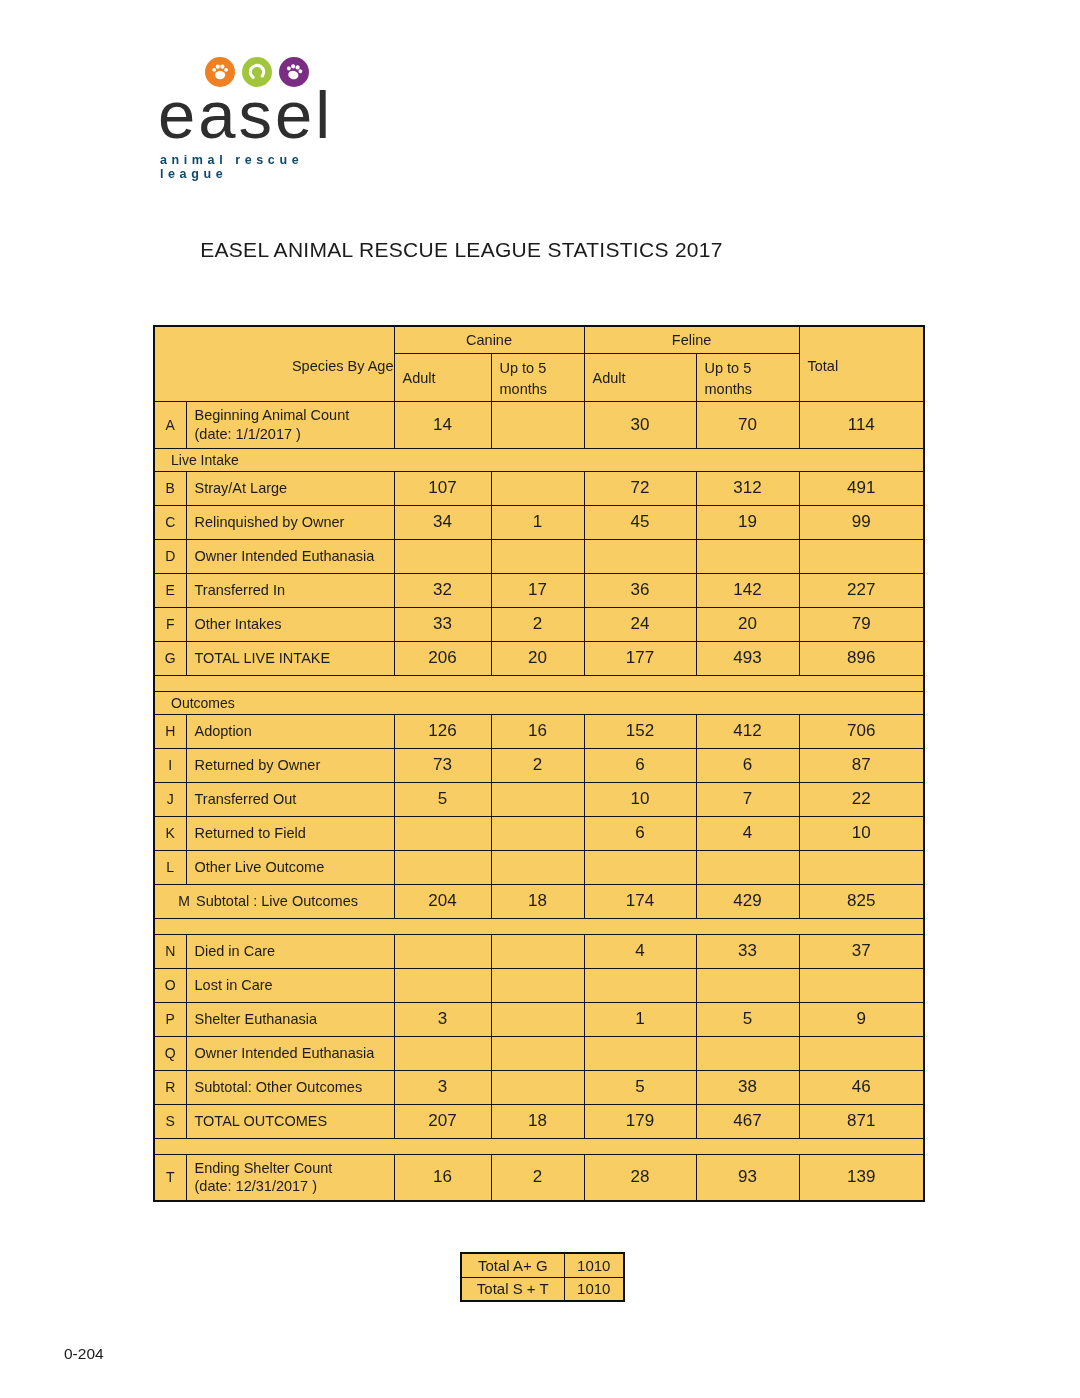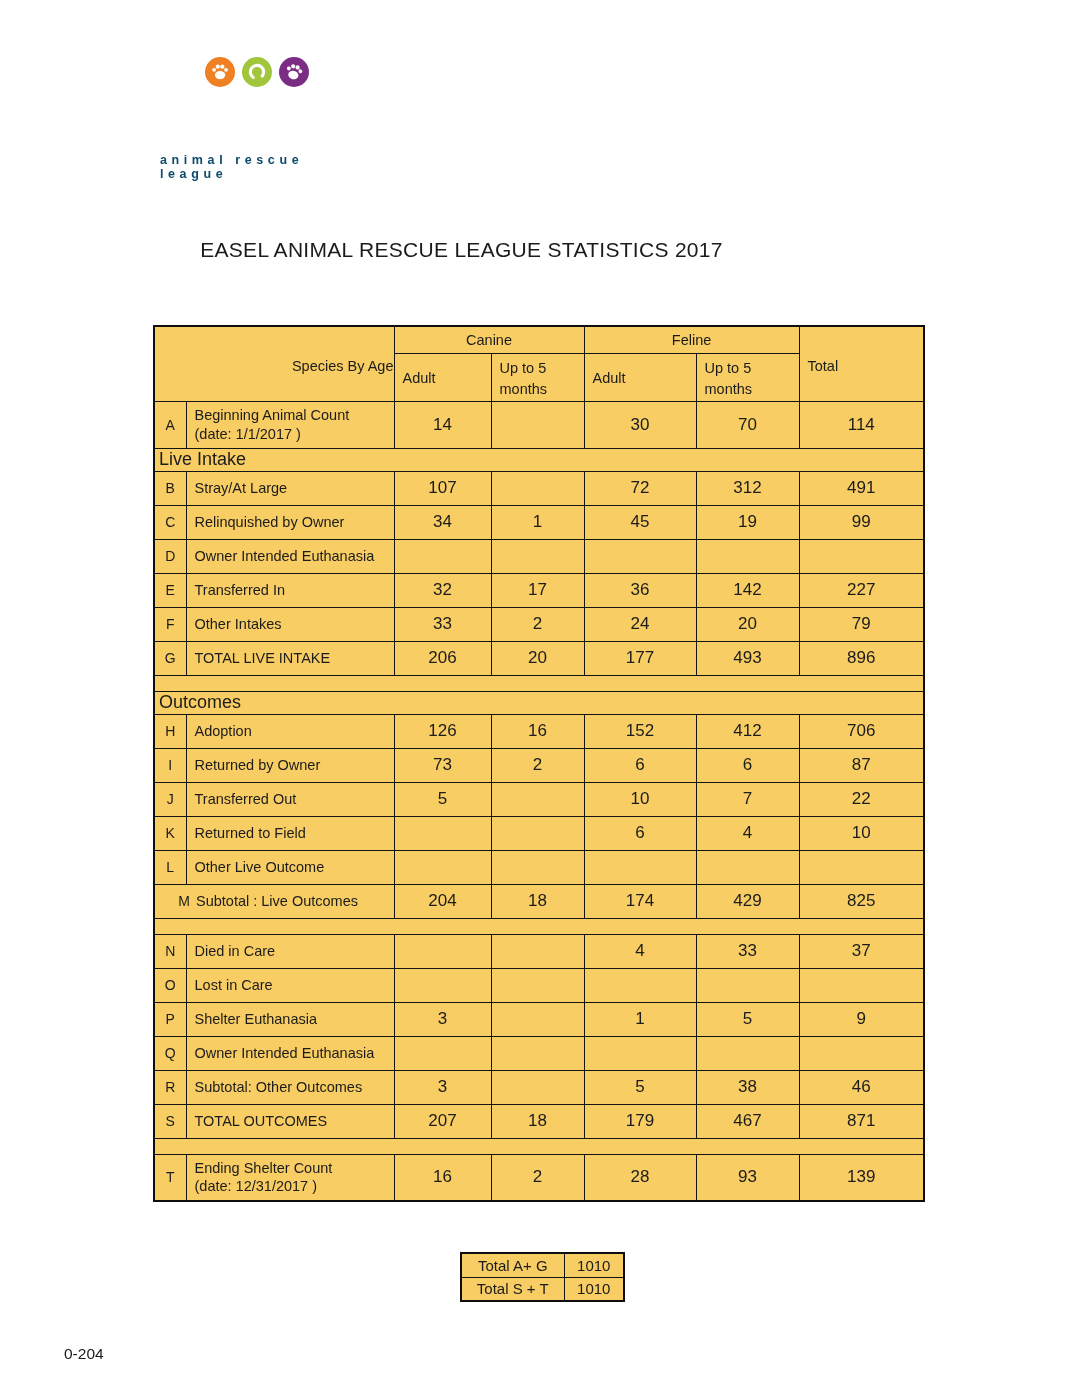--- a/index.html
+++ b/index.html
@@ -56,21 +56,21 @@
   td.hdr-sub     { vertical-align:top; padding:4px 8px 0 8px; font-size:14.5px; line-height:1.45; }
 
   tr.data  { height:34px; }
   tr.tall  { height:47px; }
   tr.section { height:23px; }
   tr.spacer  { height:16px; }
 
   td.letter-cell { text-align:center; font-size:14px; }
   td.label-cell  { padding-left:8px; font-size:14.5px; line-height:1.25; }
   td.num-cell    { text-align:center; font-size:17px; }
-  td.section-cell{ padding-left:4px; font-size:18px; }
+  td.section-cell{ padding-left:16px; font-size:14px; }
   td.merged-cell .m-letter { display:inline-block; width:24px; text-align:center; margin-left:6px; font-size:14px; }
   td.merged-cell .m-label  { font-size:14.5px; }
 
   
   .summary-wrap { position:absolute; left:460px; top:1252px; }
   table.summary {
     border-collapse:collapse; table-layout:fixed;
     background:#f8cd63;
     border:2.5px solid #0e0e0e;
   }
@@ -109,20 +109,21 @@
           <g fill="#ffffff" transform="rotate(14 12 12)">
             <circle cx="5.6" cy="9.6" r="2.1"></circle>
             <circle cx="9.6" cy="6.2" r="2.3"></circle>
             <circle cx="14.6" cy="6.2" r="2.3"></circle>
             <circle cx="18.6" cy="9.6" r="2.1"></circle>
             <ellipse cx="12.1" cy="15.4" rx="5.6" ry="4.6"></ellipse>
           </g>
         </svg>
       </div>
     </div>
+    <div class="logo-word">easel</div>
     <div class="logo-tagline">animal rescue league</div>
   </div>
 
   <div class="doc-title">EASEL ANIMAL RESCUE LEAGUE STATISTICS 2017</div>
 
   <div class="main-table-wrap">
     <table class="stats">
       <colgroup>
         <col style="width:32px">
           <col style="width:208px">

